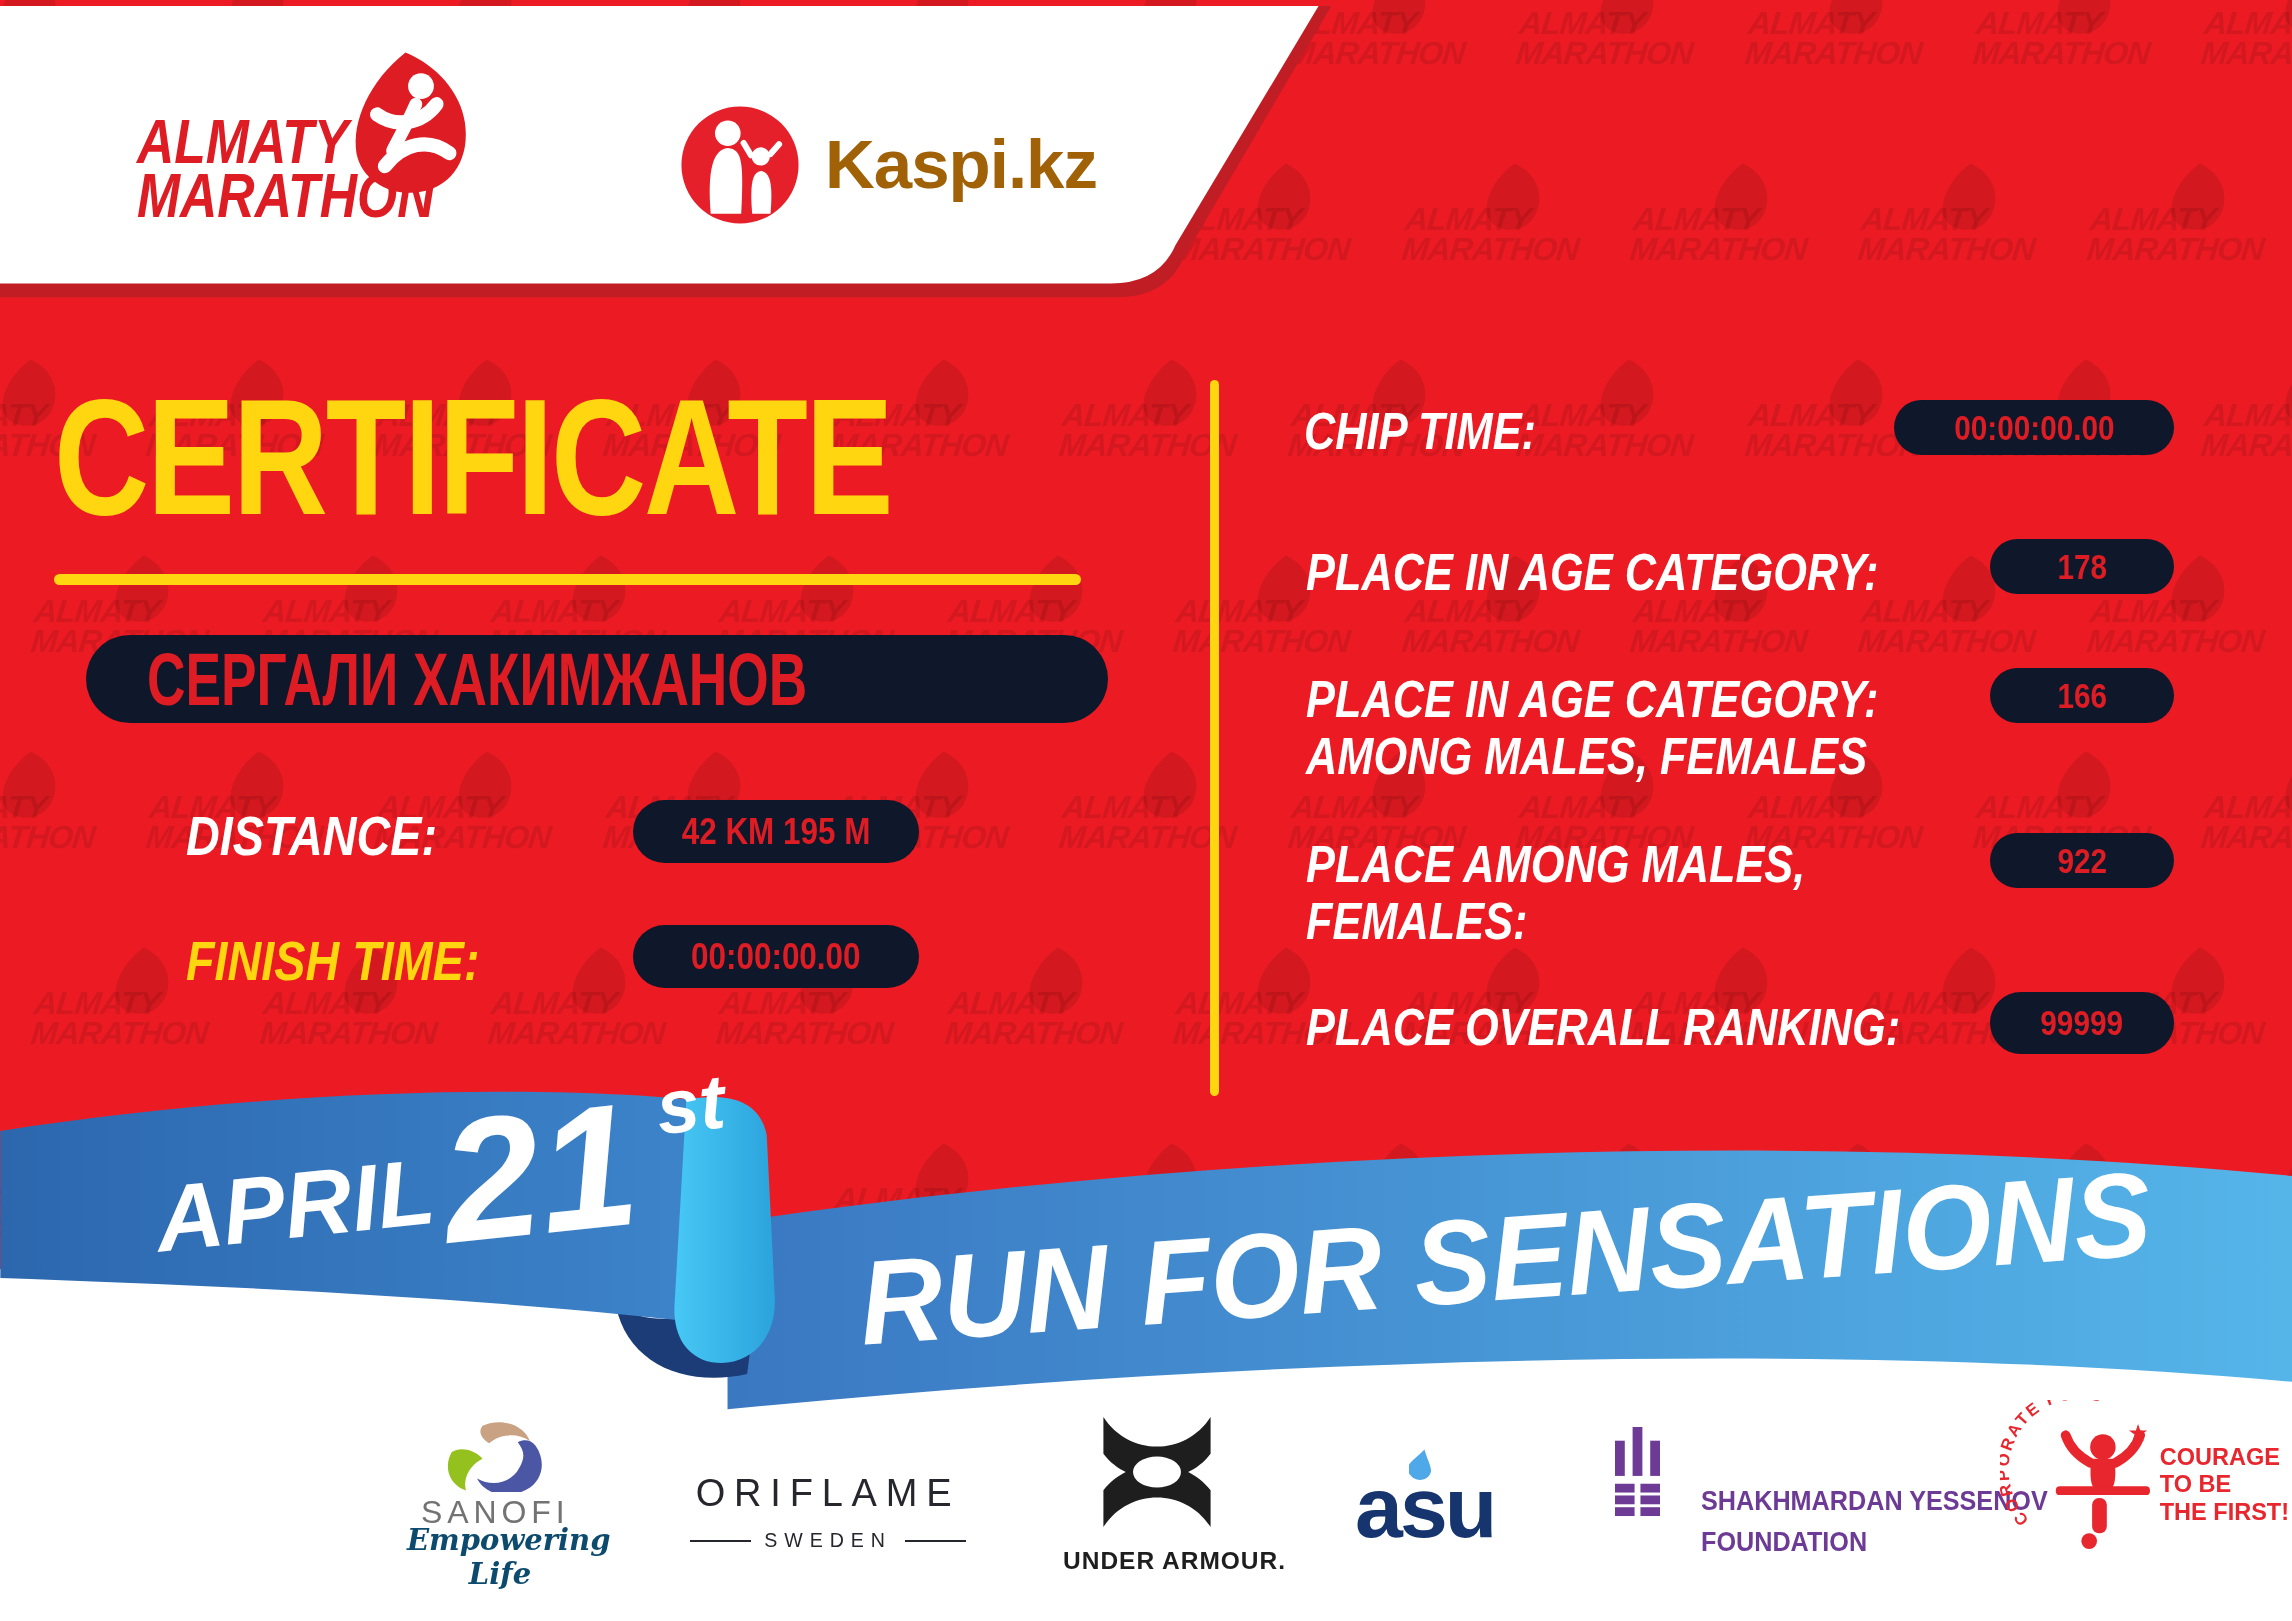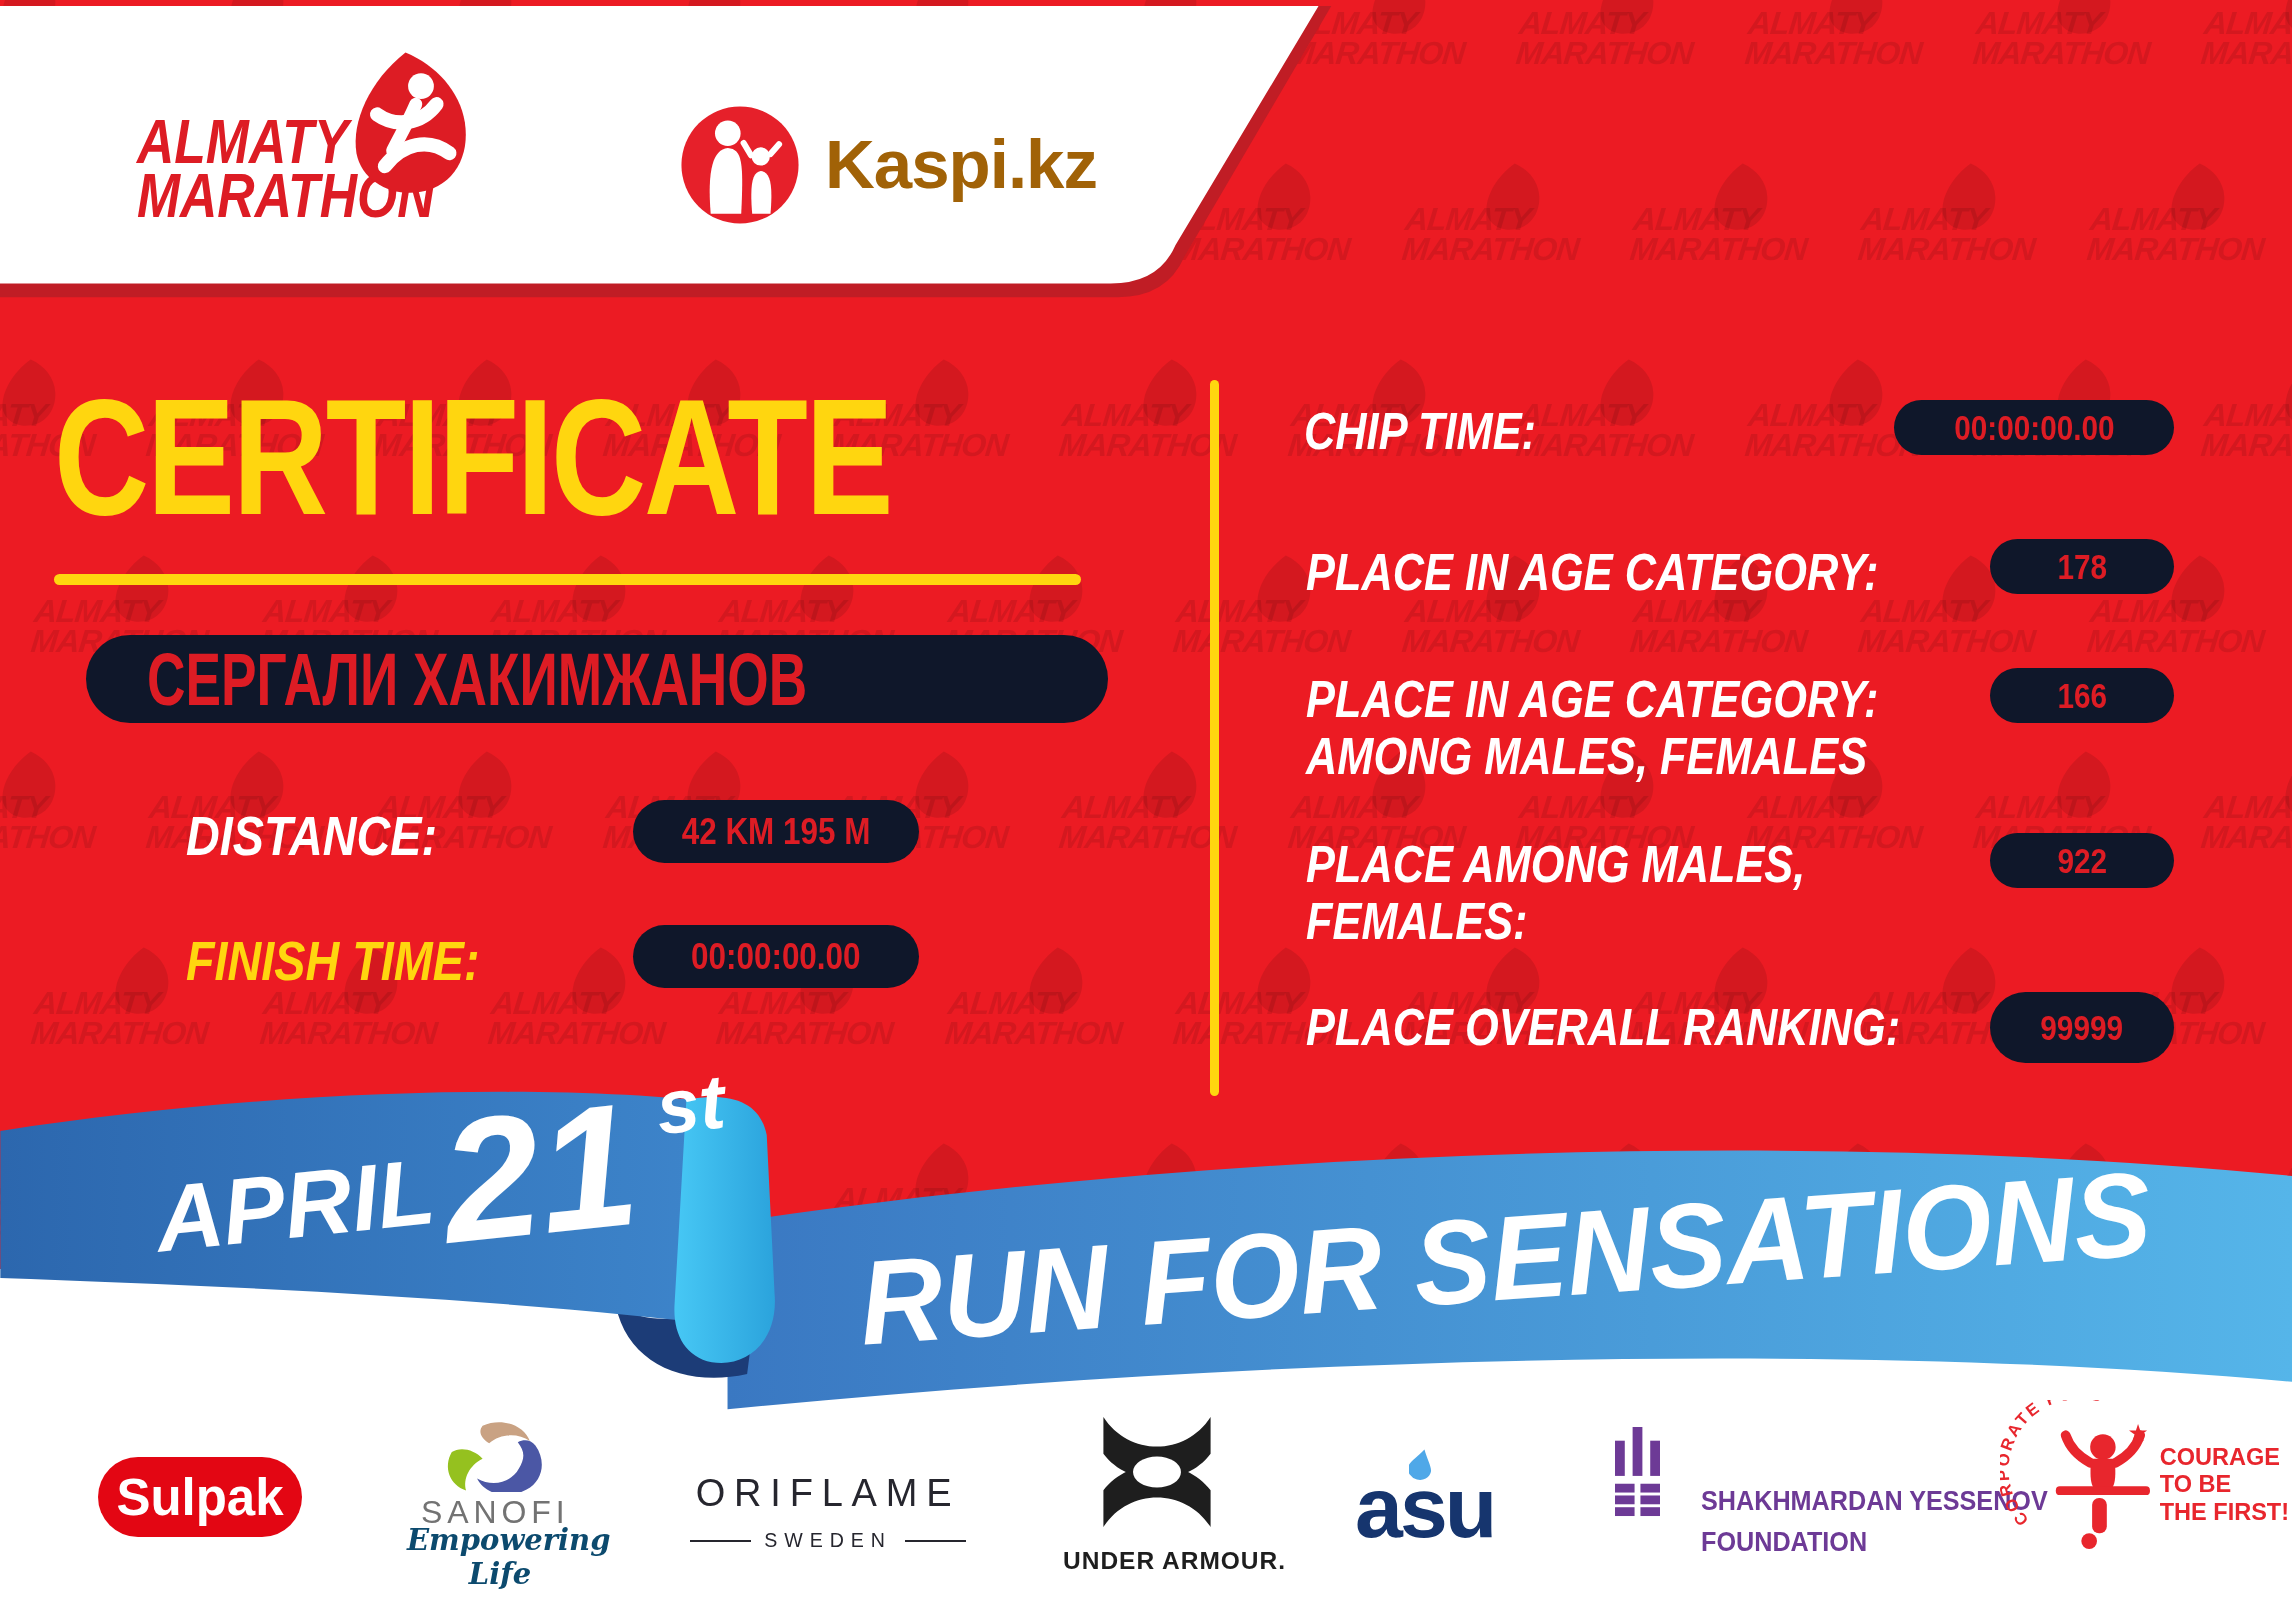--- a/index.html
+++ b/index.html
@@ -654,21 +654,21 @@
   <div class="res-label abs" style="left:1306px;top:839px;">
     <span class="condL">PLACE AMONG MALES,</span></div>
   <div class="res-label abs" style="left:1306px;top:896px;">
     <span class="condL">FEMALES:</span></div>
   <div class="pill res-pill abs" style="left:1990px;top:833px;width:184px;height:55px;">
     <span class="condC">922</span>
     </div>
 
   <div class="res-label abs" style="left:1306px;top:1002px;">
     <span class="condL">PLACE OVERALL RANKING:</span></div>
-  <div class="pill res-pill abs" style="left:1990px;top:992px;width:184px;height:71px;">
+  <div class="pill res-pill abs" style="left:1990px;top:992px;width:184px;height:62px;">
     <span class="condC">99999</span>
     </div>
 
   <svg class="abs" style="left:0;top:0;pointer-events:none;" width="2293" height="1621" viewBox="0 0 2339 1654">
     <defs>
       <linearGradient id="gradR" x1="0" y1="0" x2="1" y2="0">
         <stop offset="0" stop-color="#3A78C2"></stop>
           <stop offset="1" stop-color="#55B5E9"></stop>
       </linearGradient>
       <linearGradient id="gradL" x1="0" y1="0" x2="1" y2="0">
@@ -685,23 +685,20 @@
     <path d="M 0 1154 C 270 1112 560 1104 742 1126 L 762 1130 L 762 1355 C 520 1325 230 1312 0 1304 Z" fill="url(#gradL)"></path>
     <path d="M 700 1122 C 745 1114 775 1124 782 1158 L 790 1320 C 794 1368 762 1396 726 1390 C 698 1384 686 1360 688 1330 Z" fill="url(#gradC)"></path>
     <g transform="translate(150 1160) rotate(-6)" fill="#ffffff" font-style="italic" font-weight="800">
       <text x="0" y="118" font-size="95">APRIL</text>
       <text x="295" y="140" font-size="178">21</text>
       <text x="520" y="52" font-size="78">st</text>
     </g>
     <text transform="translate(880 1372) rotate(-4)" x="0" y="0" font-size="122" font-style="italic" font-weight="800" fill="#ffffff" textLength="1320" lengthAdjust="spacingAndGlyphs">RUN FOR SENSATIONS</text>
   </svg>
 
-  <div id="sulpak-pill" class="abs" style="left:98px;top:1457px;width:204px;height:80px;">
-    <span>Sulpak</span>
-    </div>
 
   <svg class="abs" style="left:443px;top:1421px;" width="110" height="71" viewBox="0 0 100 64">
     <path d="M36 4 C54 -4 74 4 79 18 C68 10 52 11 42 20 C34 15 32 9 36 4 Z" fill="#C9A283"></path>
     <path d="M8 28 C0 42 6 58 21 63 C18 52 24 40 36 34 C28 25 15 23 8 28 Z" fill="#95C11F"></path>
     <path d="M84 22 C94 36 91 54 76 62 C58 72 38 66 31 52 C45 60 62 56 69 43 C75 33 74 27 68 19 C74 16 80 17 84 22 Z" fill="#4B57A5"></path>
   </svg>
   <div id="sanofi-name" class="abs" style="left:421px;top:1494px;width:157px;">SANOFI</div>
   <div id="sanofi-tag" class="abs" style="left:407px;top:1523px;width:186px;">Empowering Life</div>
 
   <div id="oriflame-name" class="abs" style="left:686px;top:1472px;width:284px;">ORIFLAME</div>

